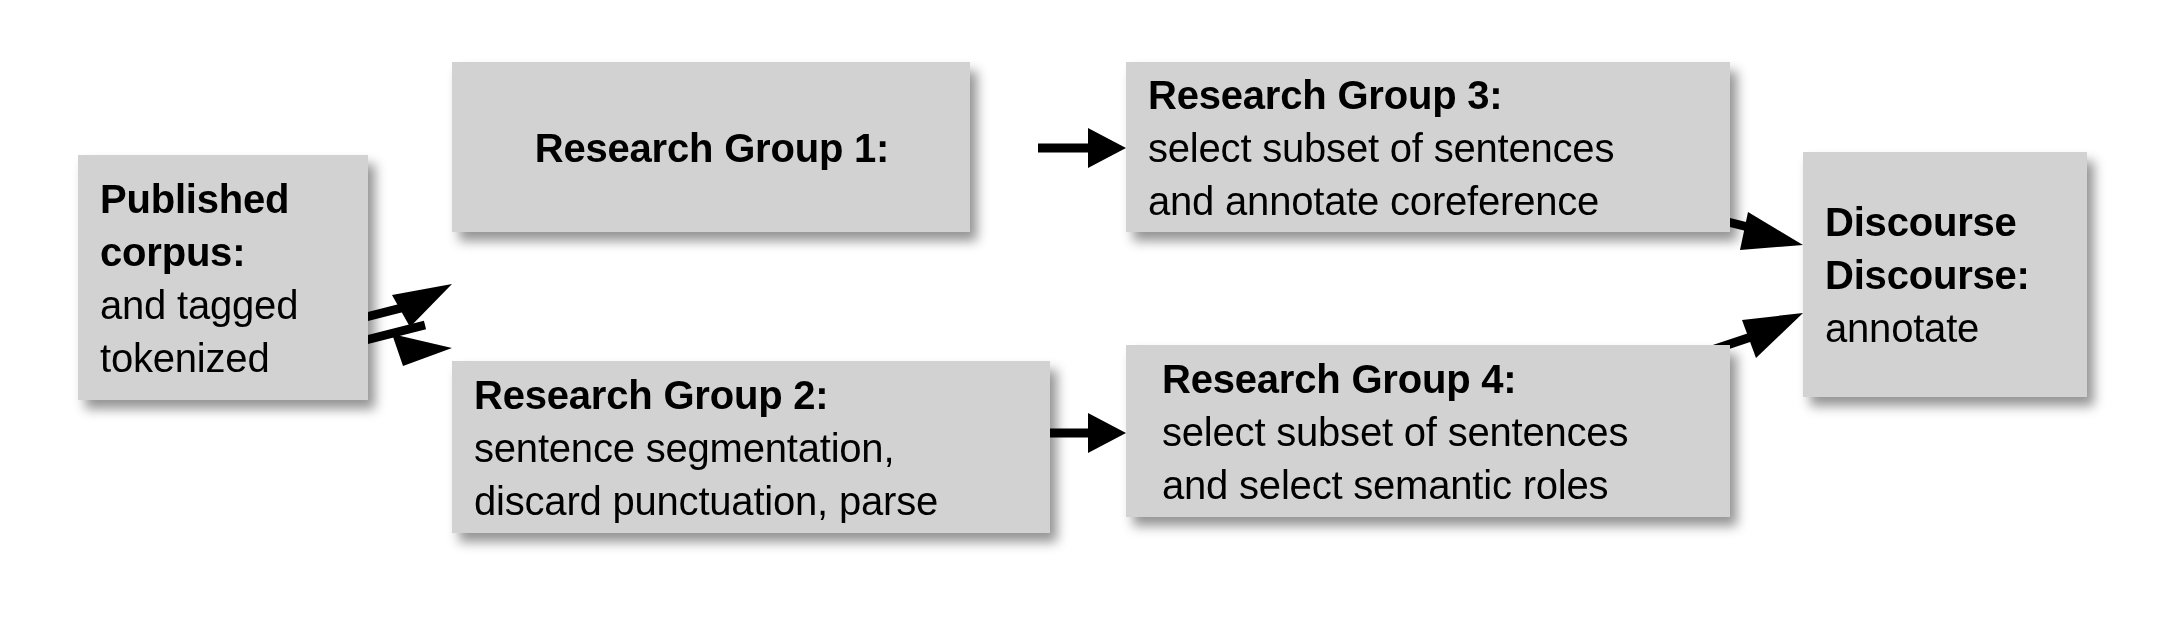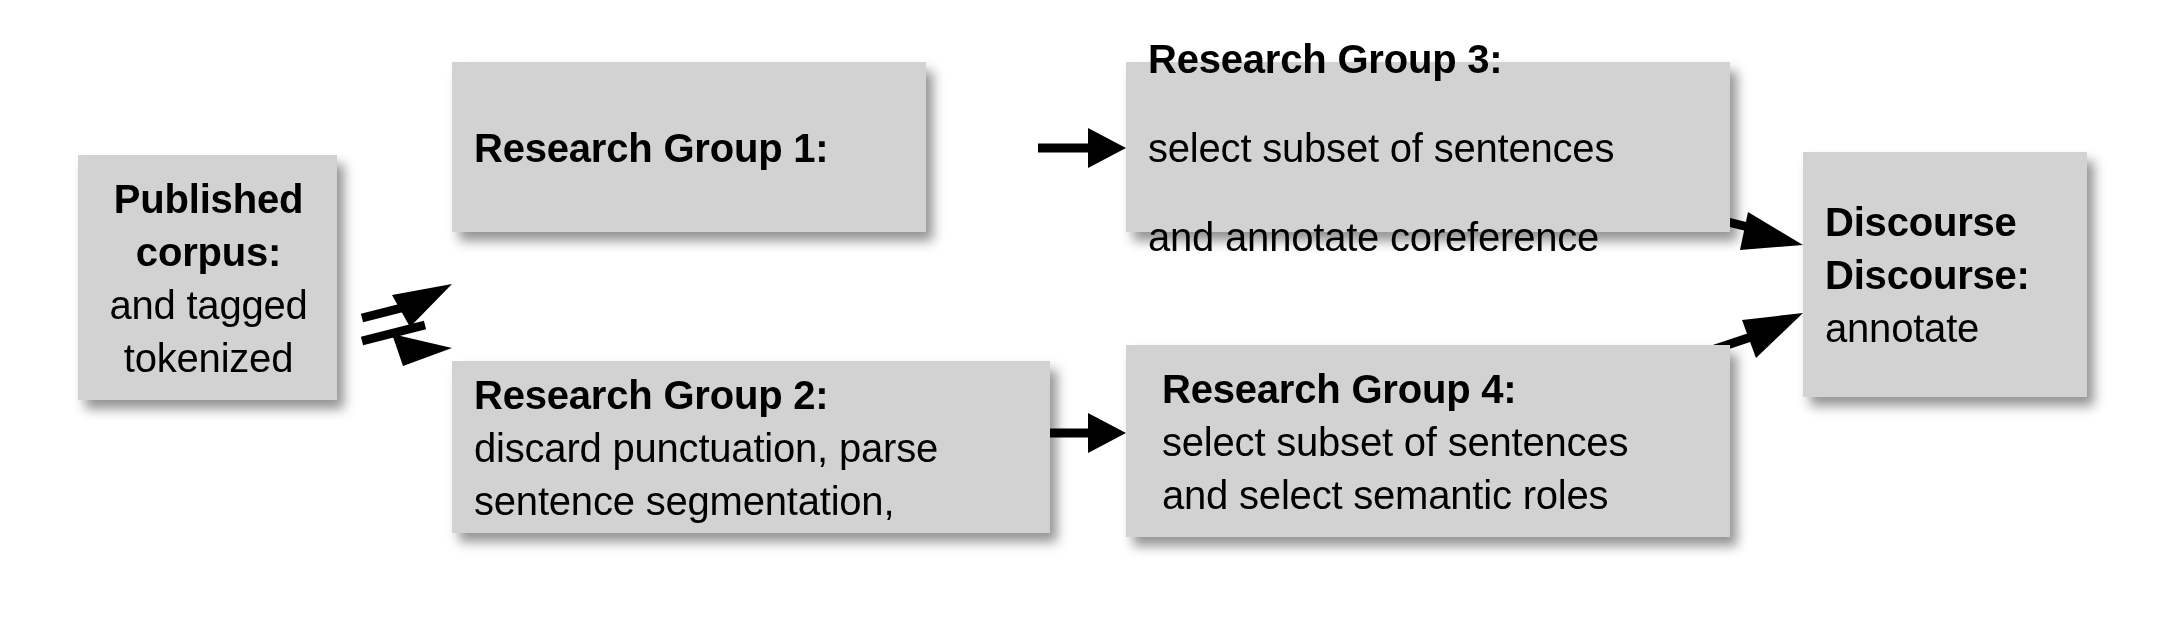--- a/index.html
+++ b/index.html
@@ -41,25 +41,25 @@
     font-size: 40px;
     line-height: 53px;
     color: #000000;
     white-space: nowrap;
     letter-spacing: -0.2px;
   }
   .node-line.bold {
     font-weight: bold;
   }
   
-  #box-published  { left: 78px;   top: 155px; width: 259px; height: 245px; align-items: center; }
-  #box-group1     { left: 452px;  top: 62px;  width: 474px; height: 170px; }
-  #box-group3     { left: 1126px; top: 62px;  width: 604px; height: 170px; gap: 36px; }
+  #box-published  { left: 78px;   top: 155px; width: 290px; height: 245px; }
+  #box-group1     { left: 452px;  top: 62px;  width: 518px; height: 170px; text-align: center; }
+  #box-group3     { left: 1126px; top: 62px;  width: 604px; height: 170px; }
   #box-group2     { left: 452px;  top: 345px; width: 598px; height: 172px; margin-top: 16px; }
-  #box-group4     { left: 1126px; top: 345px; width: 604px; height: 192px; padding-left: 36px; }
+  #box-group4     { left: 1126px; top: 345px; width: 604px; height: 172px; padding-left: 36px; }
   #box-discourse  { left: 1803px; top: 152px; width: 284px; height: 245px; }
 </style>
 </head>
 <body>
 
 <div id="diagram-root">
 
   <svg id="flow-svg" viewBox="0 0 2167 617">
 
     <g>
@@ -105,22 +105,22 @@
   </div>
 
   <div class="node-box" id="box-group3">
     <div class="node-line bold">Research Group 3:</div>
     <div class="node-line">select subset of sentences</div>
     <div class="node-line">and annotate coreference</div>
   </div>
 
   <div class="node-box" id="box-group2">
     <div class="node-line bold">Research Group 2:</div>
+    <div class="node-line">sentence segmentation,</div>
     <div class="node-line">discard punctuation, parse</div>
-    <div class="node-line">sentence segmentation,</div>
   </div>
 
   <div class="node-box" id="box-group4">
     <div class="node-line bold">Research Group 4:</div>
     <div class="node-line">select subset of sentences</div>
     <div class="node-line">and select semantic roles</div>
   </div>
 
   <div class="node-box" id="box-discourse">
     <div class="node-line bold">Discourse</div>

